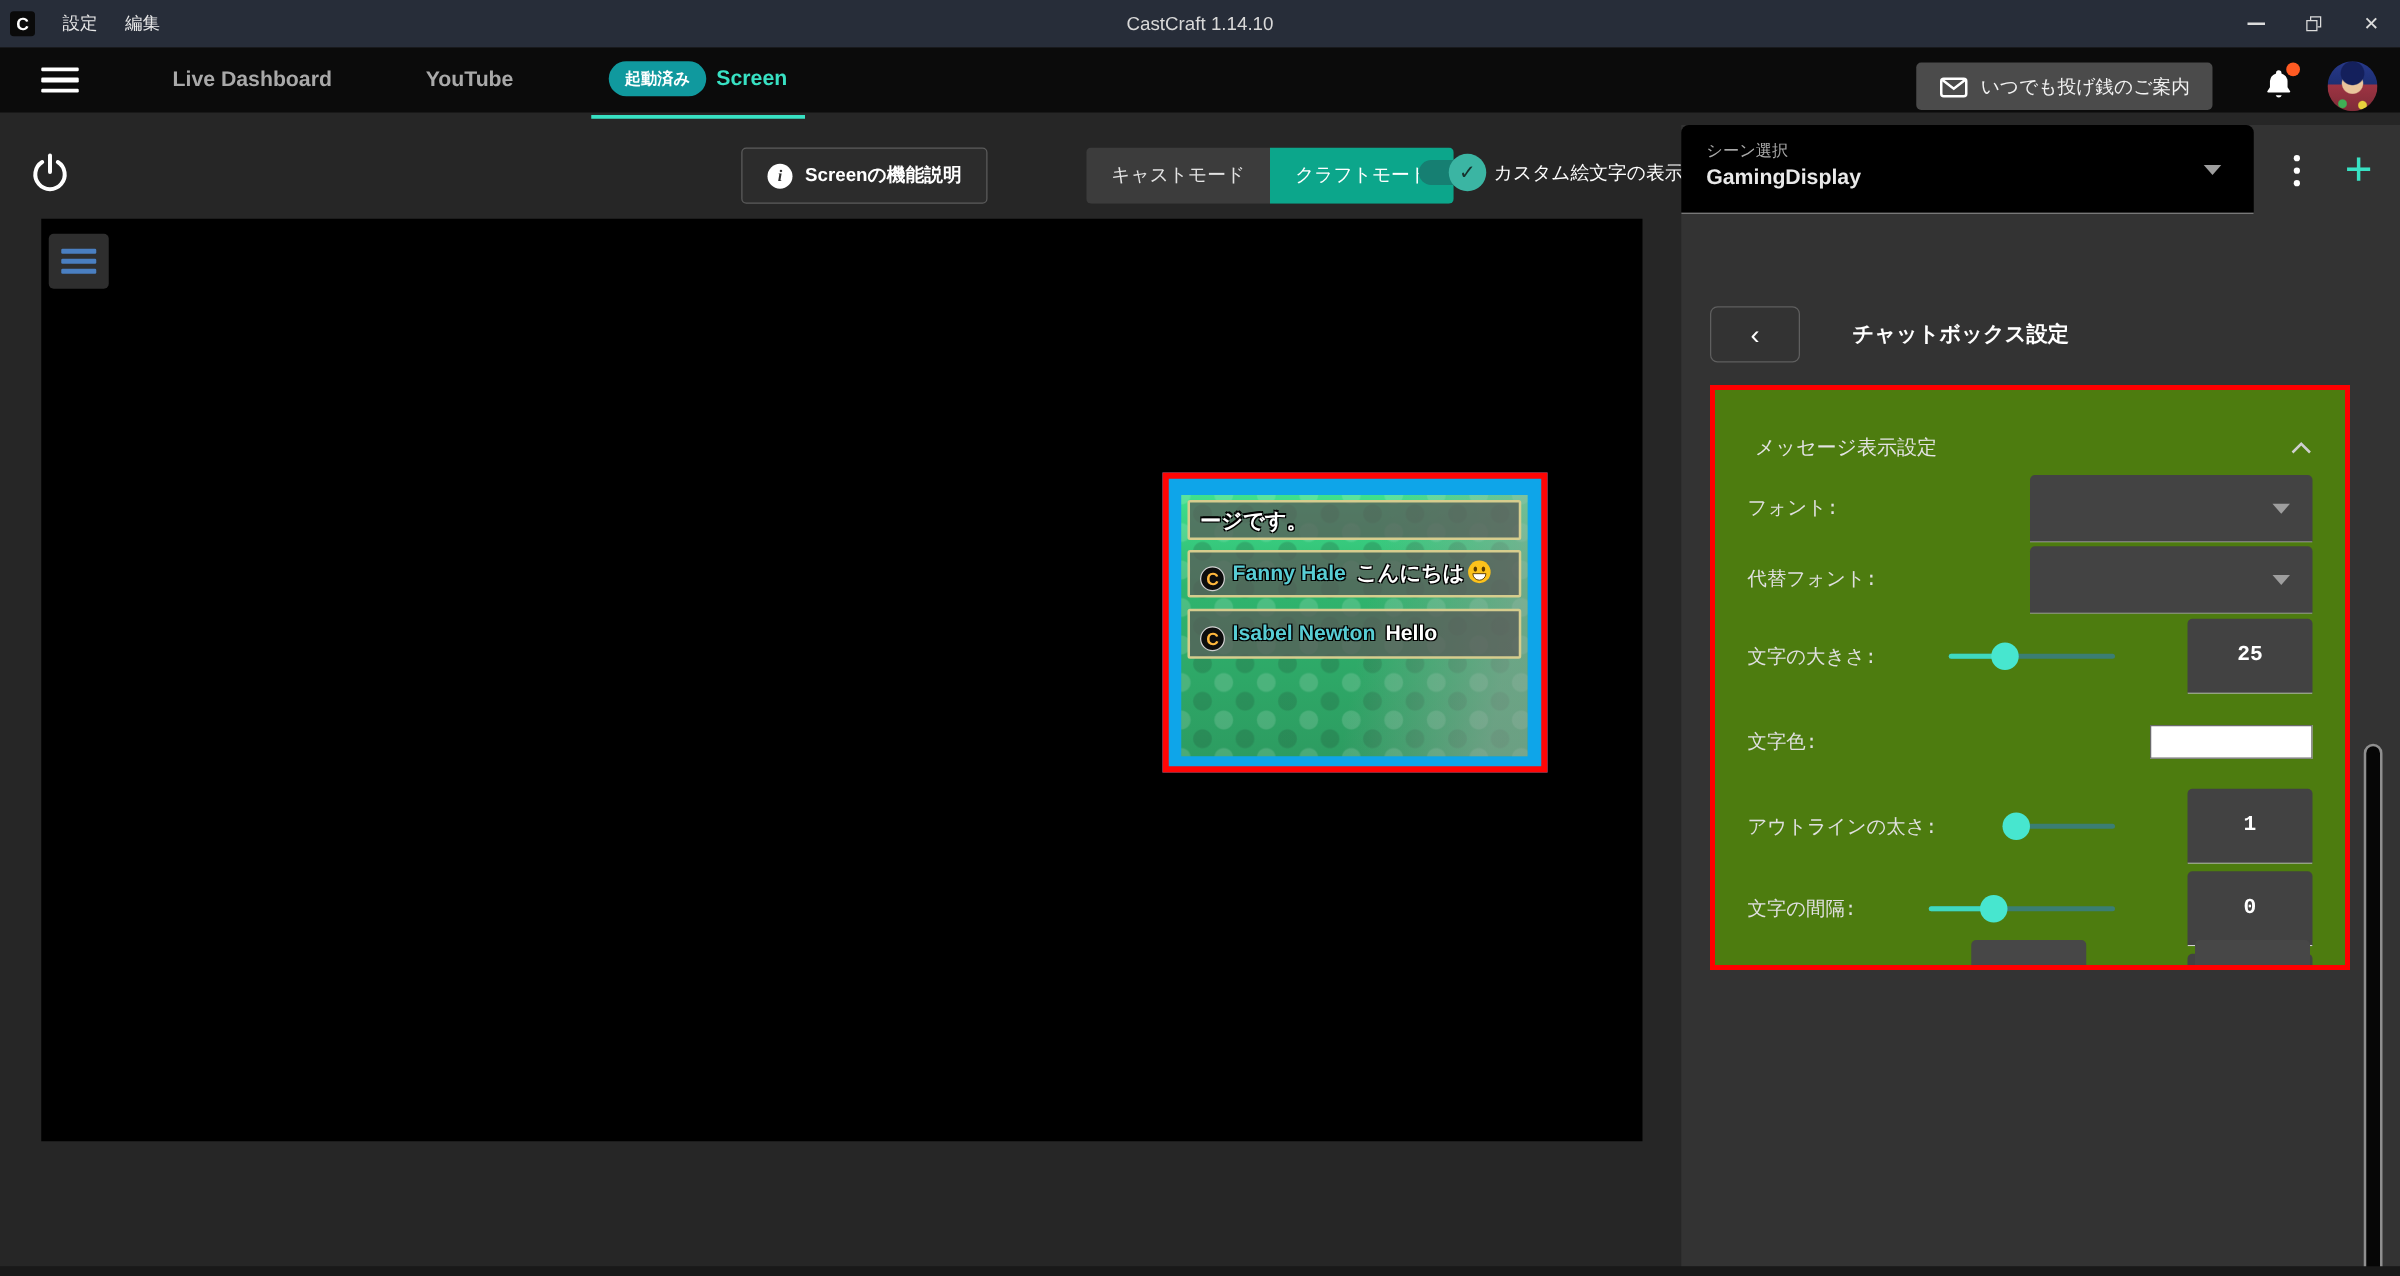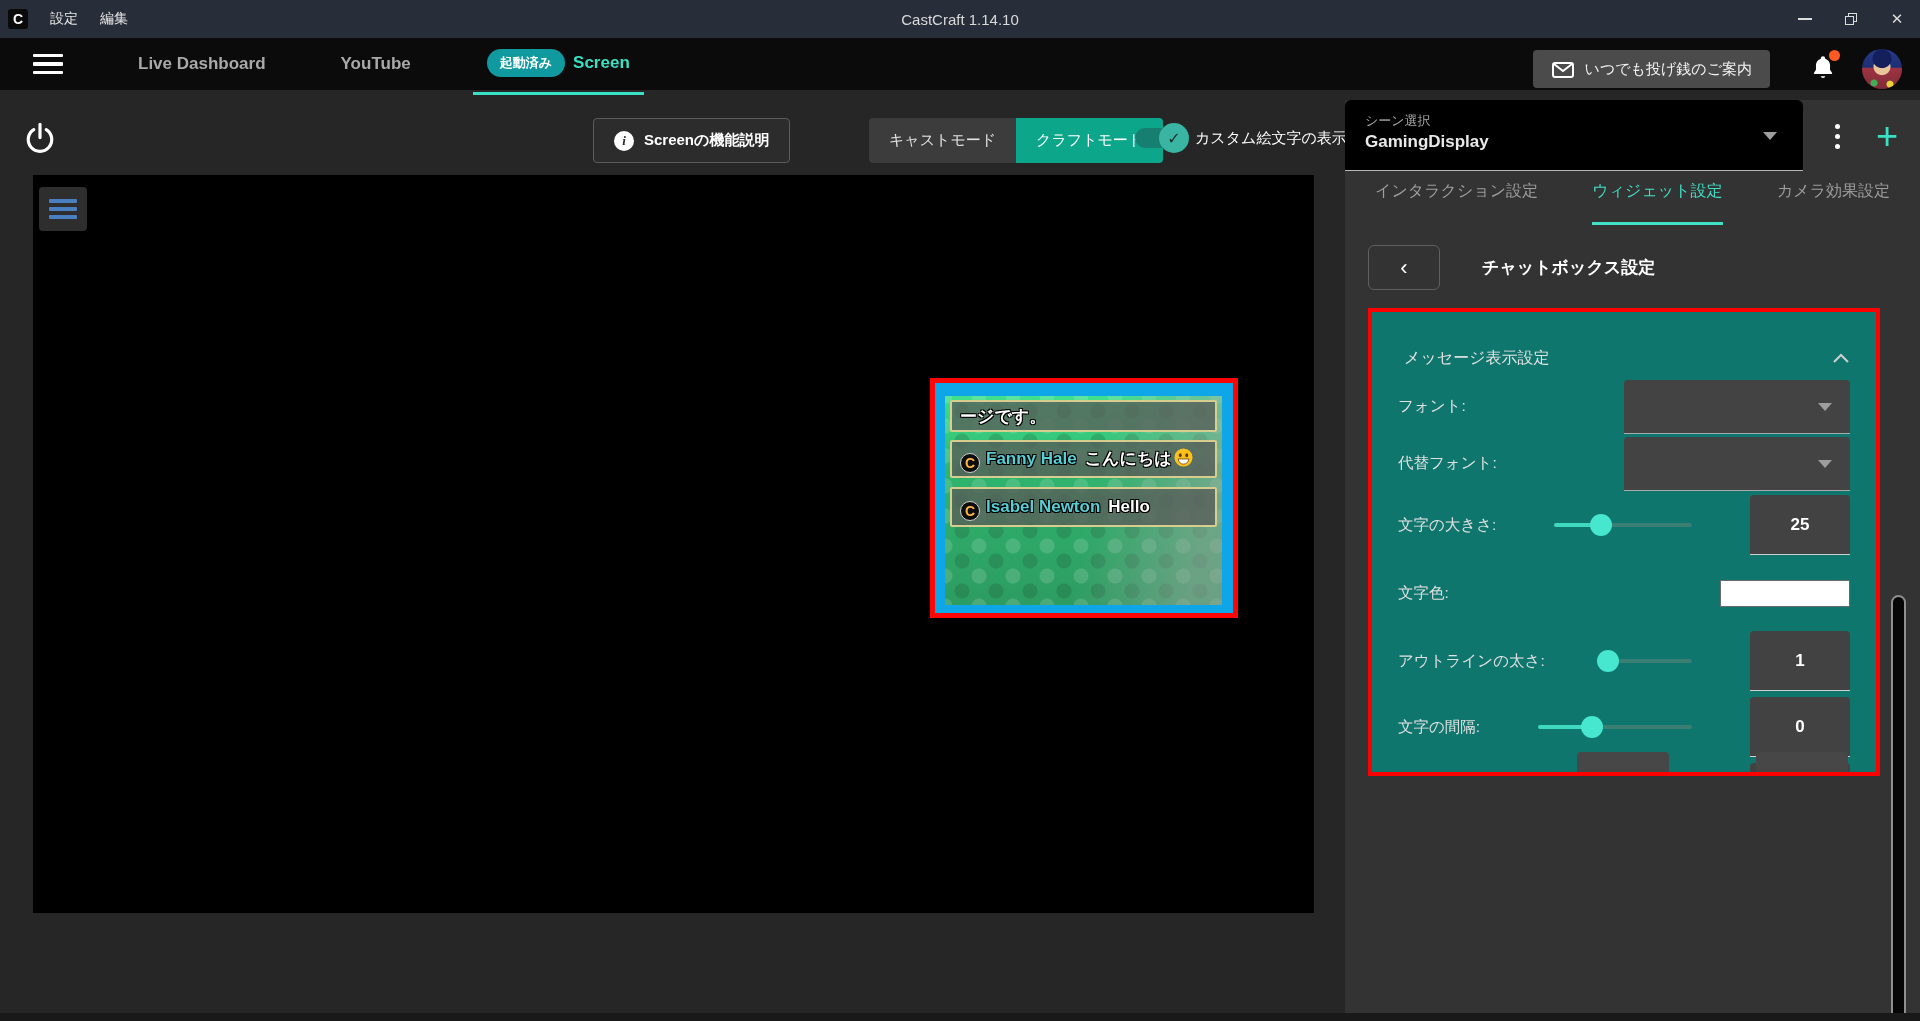--- a/index.html
+++ b/index.html
@@ -90,21 +90,21 @@
   .kebab-btn i { display:block; width:5px; height:5px; border-radius:50%; background:#fff; }
   .plus-btn { position:absolute; left:516px; top:10px; width:52px; height:52px; background:none; border:none; color:#38e1c3; font-size:38px; font-weight:200; line-height:50px; cursor:pointer; font-family:inherit; }
   .side-tabs { position:absolute; left:0; top:60px; width:575px; height:65px; display:flex; align-items:center; justify-content:space-between; padding:0 30px; }
   .side-tab { font-size:16px; color:#9e9e9e; height:65px; display:flex; align-items:center; border-bottom:3px solid rgba(0,0,0,0); cursor:pointer; }
   .side-tab.active { color:#3fe0c4; border-bottom-color:#3fe0c4; }
   .back-row { position:absolute; left:23px; top:145px; display:flex; align-items:center; }
   .back-btn { width:72px; height:45px; background:none; border:1px solid #5f5f5f; border-radius:6px; color:#fff; font-size:22px; line-height:40px; cursor:pointer; font-family:inherit; }
   .panel-title { color:#fff; font-weight:bold; font-size:17px; margin-left:42px; }
 
   
-  .red-panel { position:absolute; left:23px; top:208px; width:512px; height:468px; border:4px solid #ff0000; background:#0f766e; padding:0 26px; overflow:hidden; }
+  .red-panel { position:absolute; left:23px; top:208px; width:512px; height:468px; border:4px solid #ff0000; background:#4d7c0f; padding:0 26px; overflow:hidden;font-family:Liberation Mono, monospace; }
   .sec-header { display:flex; align-items:center; justify-content:space-between; margin-top:26px; height:40px; }
   .sec-title { color:#e3e3e3; font-size:16px; padding-left:6px; }
   .chev-up { cursor:pointer; }
   .prow { display:flex; align-items:center;gap:44px; }
   .plabel { color:#e0e0e0; font-size:15.5px; white-space:nowrap; }
   .row-select { height:57px; }
   .row-slider { height:66px; }
   .row-color { height:70px; }
   .ddl { position:relative; width:226px; height:54px; margin-left:auto; background:#434343; border-bottom:1px solid #ababab; border-radius:4px 4px 0 0; cursor:pointer; }
   .ddl .caret-down { position:absolute; right:18px; top:23px; }
@@ -236,25 +236,20 @@
       <span class="scene-value">GamingDisplay</span>
       <span class="caret-down scene-caret"></span>
     </div>
     <button class="kebab-btn">
       <i></i>
         <i></i>
         <i></i>
     </button>
     <button class="plus-btn">+</button>
 
-    <div class="side-tabs">
-      <span class="side-tab">インタラクション設定</span>
-      <span class="side-tab active">ウィジェット設定</span>
-      <span class="side-tab">カメラ効果設定</span>
-    </div>
 
     <div class="back-row">
       <button class="back-btn">‹</button>
       <span class="panel-title">チャットボックス設定</span>
     </div>
 
     <div class="red-panel">
       <div class="sec-header">
         <span class="sec-title">メッセージ表示設定</span>
         <svg class="chev-up" width="18" height="12" viewBox="0 0 18 12">

